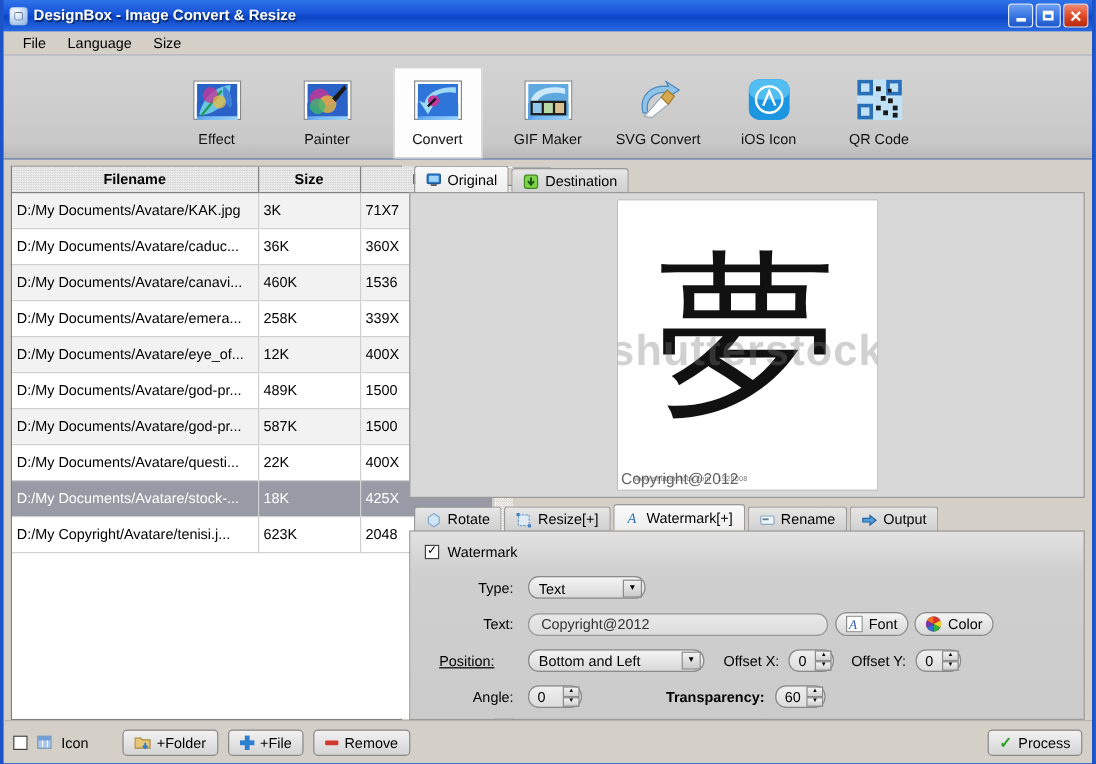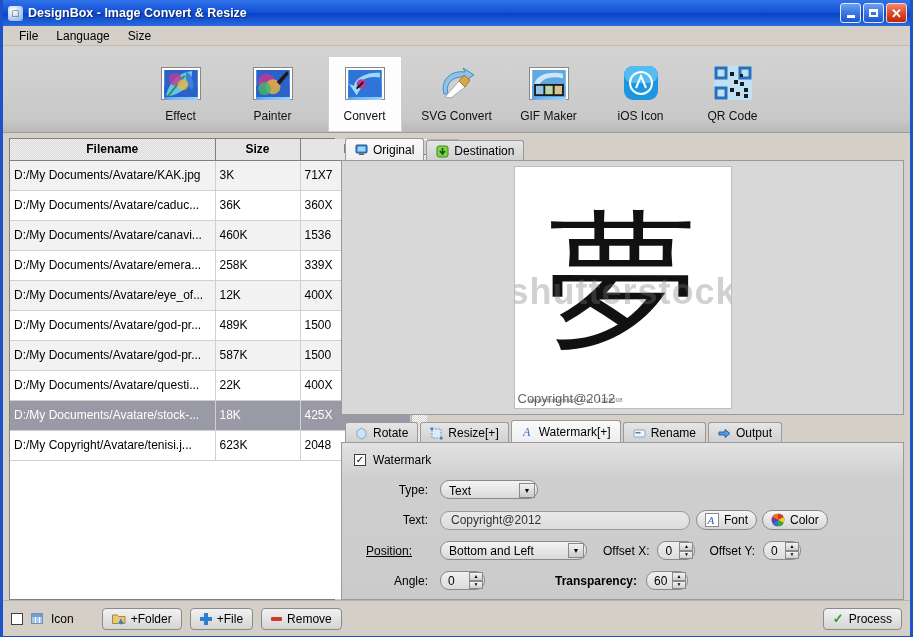--- a/index.html
+++ b/index.html
@@ -412,43 +412,43 @@
             <circle cx="14" cy="15" r="5" fill="#c0389a"></circle>
             <path d="M9 20 L16 13" stroke="#111" stroke-width="2"></path>
           </svg>
         </span></span>
       </div>
       <div class="tool-label">Convert</div>
     </div>
 
     <div class="tool">
       <div class="tool-ico">
-        <svg width="40" height="33" viewBox="0 0 40 33">
-          <path d="M7 27 C3 13 14 3 28 5 L26 1 L37 8 L26 15 L28 10 C16 9 8 16 11 27 Z" fill="#8fc4ea" stroke="#4a86bd"></path>
-          <path d="M8 30 L22 14 L28 20 L14 31 Z" fill="#fdfdfd" stroke="#9aaab8"></path>
-          <path d="M22 14 L28 20 L33 13 L27 8 Z" fill="#d8a84c" stroke="#9a7a30"></path>
-        </svg>
-      </div>
-      <div class="tool-label">SVG Convert</div>
-    </div>
-
-    <div class="tool">
-      <div class="tool-ico">
         <span class="thumb"><span class="thumb-inner">
           <svg width="100%" height="100%" viewBox="0 0 36 29">
             <rect width="36" height="29" fill="#5fa8e0"></rect>
             <path d="M2 16 C4 4 20 1 33 4 L33 9 C22 6 9 9 7 18 Z" fill="#cbe8fa"></path>
             <rect x="2" y="15" width="32" height="13" fill="#1d1d1d"></rect>
             <rect x="4" y="17" width="8" height="9" fill="#8fc8ea"></rect>
             <rect x="14" y="17" width="8" height="9" fill="#b8d8a8"></rect>
             <rect x="24" y="17" width="8" height="9" fill="#d8c090"></rect>
           </svg>
         </span></span>
       </div>
       <div class="tool-label">GIF Maker</div>
+    </div>
+
+    <div class="tool">
+      <div class="tool-ico">
+        <svg width="40" height="33" viewBox="0 0 40 33">
+          <path d="M7 27 C3 13 14 3 28 5 L26 1 L37 8 L26 15 L28 10 C16 9 8 16 11 27 Z" fill="#8fc4ea" stroke="#4a86bd"></path>
+          <path d="M8 30 L22 14 L28 20 L14 31 Z" fill="#fdfdfd" stroke="#9aaab8"></path>
+          <path d="M22 14 L28 20 L33 13 L27 8 Z" fill="#d8a84c" stroke="#9a7a30"></path>
+        </svg>
+      </div>
+      <div class="tool-label">SVG Convert</div>
     </div>
 
     <div class="tool">
       <div class="tool-ico">
         <svg width="36" height="36" viewBox="0 0 36 36">
           <rect x="1" y="1" width="34" height="34" rx="9" fill="#1c96e0"></rect>
           <rect x="1" y="1" width="34" height="17" rx="9" fill="#52bdf0"></rect>
           <circle cx="18" cy="18" r="11" fill="none" stroke="#fff" stroke-width="2"></circle>
           <path d="M13 23 L18 11 L23 23" stroke="#fff" stroke-width="2" fill="none"></path>
         </svg>

